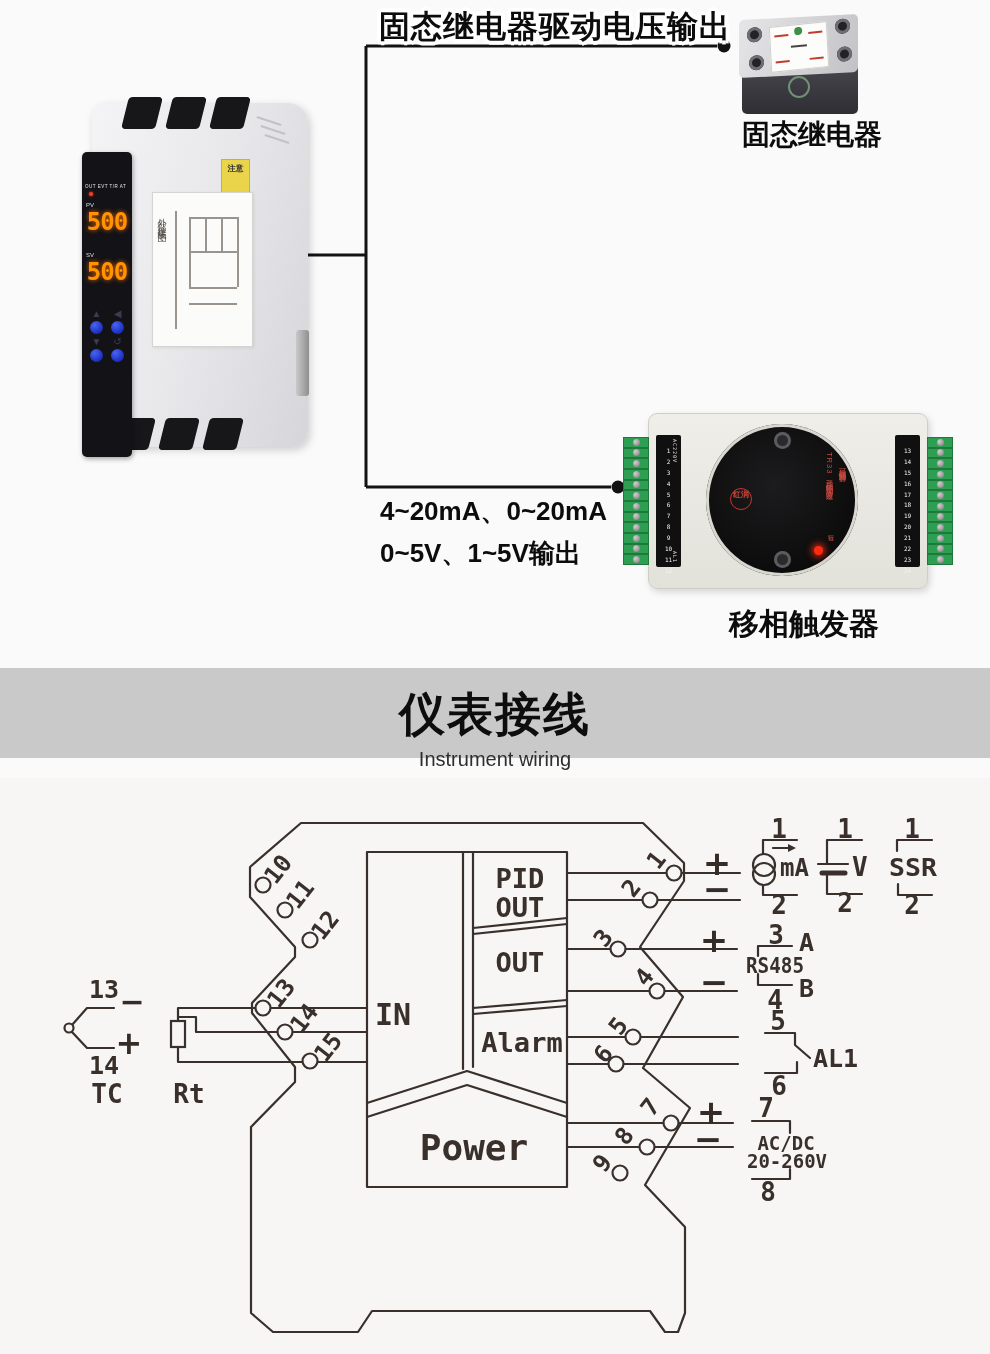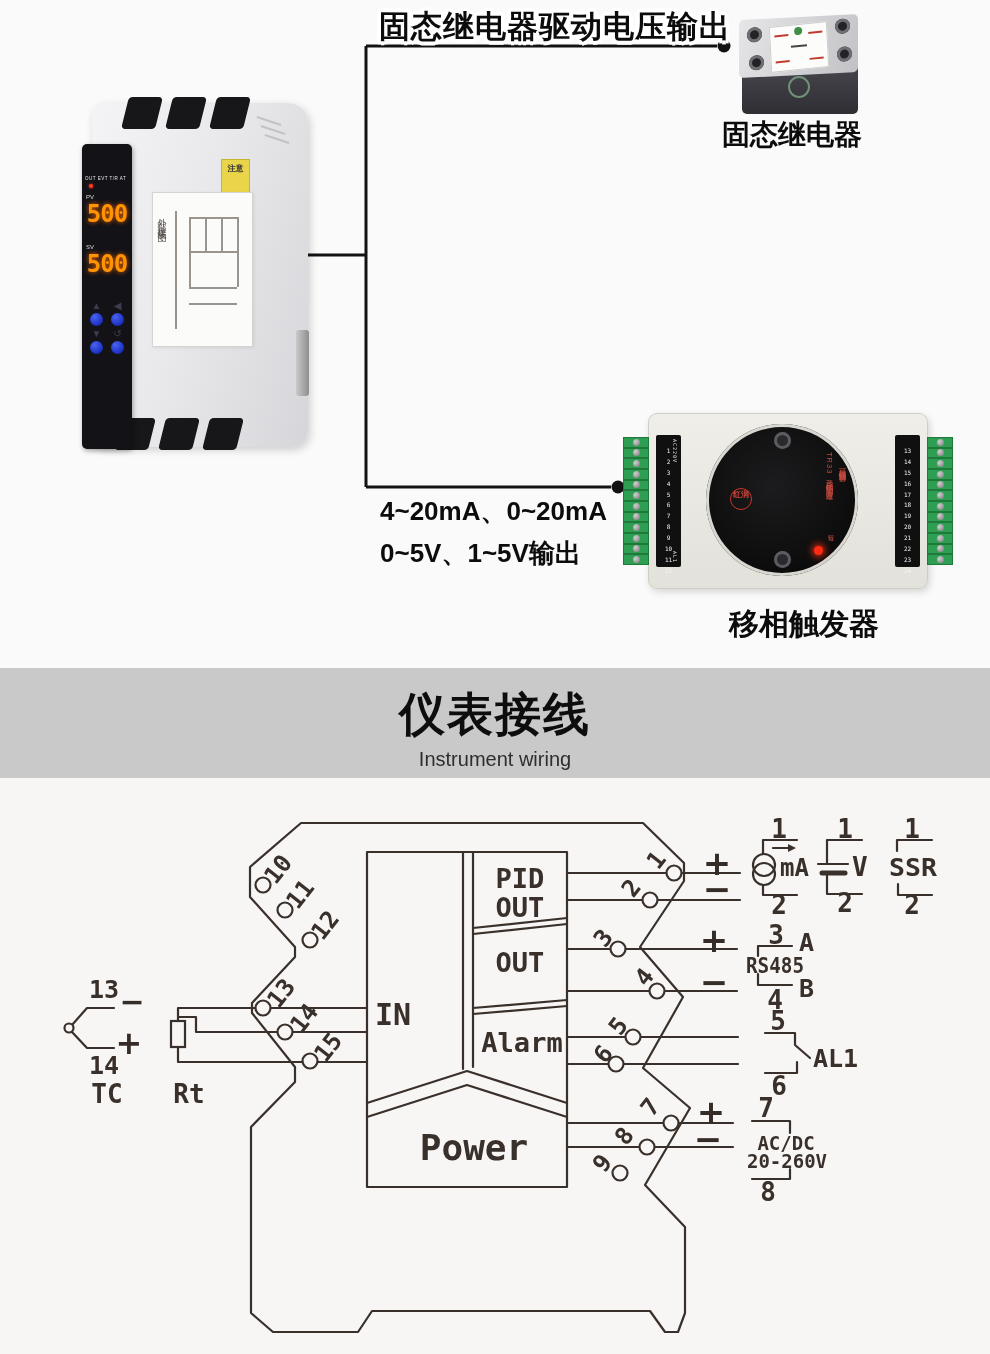--- a/index.html
+++ b/index.html
@@ -4,32 +4,32 @@
 <style>
   html,body{margin:0;padding:0;}
   body{background:#e9e9e9;font-family:"Liberation Sans","DejaVu Sans",sans-serif;}
   .page{position:relative;width:990px;height:1354px;margin:0 auto;background:#fafafa;overflow:hidden;}
   .abs{position:absolute;}
   
   .cn-bold{font-weight:bold;color:#0c0c0c;}
   .outlined{text-shadow:-3px -3px 0 #fff,3px -3px 0 #fff,-3px 3px 0 #fff,3px 3px 0 #fff,-4px 0 0 #fff,4px 0 0 #fff,0 -4px 0 #fff,0 4px 0 #fff;}
   
   .drive-label{left:370px;top:6px;width:370px;text-align:center;font-size:31px;letter-spacing:1px;}
-  .ssr-caption{left:722px;top:116px;width:160px;text-align:left;font-size:28px;}
+  .ssr-caption{left:722px;top:116px;width:160px;text-align:right;font-size:28px;}
   .controller-caption{left:48px;top:486px;width:262px;text-align:center;font-size:30px;letter-spacing:1px;}
   .signal1{left:380px;top:494px;font-size:26px;}
   .signal2{left:380px;top:536px;font-size:26px;}
   .trigger-caption{left:704px;top:604px;width:175px;text-align:right;font-size:30px;}
   .bubble{left:388px;top:219px;width:320px;height:79px;background:#9a9a9a;border-radius:18px;box-shadow:0 0 0 4px #ffffff;display:flex;align-items:center;justify-content:center;}
   .bubble span{font-size:50px;font-weight:bold;color:#000;text-shadow:-3px -3px 0 #fff,3px -3px 0 #fff,-3px 3px 0 #fff,3px 3px 0 #fff,-4px 0 0 #fff,4px 0 0 #fff,0 -4px 0 #fff,0 4px 0 #fff;}
   
   .ctrl-body{left:92px;top:103px;width:216px;height:344px;background:linear-gradient(105deg,#f4f4f6 0%,#e9e9ec 45%,#d6d6da 100%);border-radius:14px 20px 16px 12px;box-shadow:2px 3px 8px rgba(0,0,0,.18);}
   .tooth{width:34px;height:32px;background:#17171a;border-radius:4px;transform:skewX(-14deg);}
   .ctrl-clip{left:296px;top:330px;width:13px;height:66px;background:linear-gradient(90deg,#c9c9c9,#8f8f8f);border-radius:3px;}
-  .ctrl-panel{left:82px;top:144px;width:50px;height:305px;background:#121217;border-radius:5px;box-shadow:1px 2px 5px rgba(0,0,0,.35);}
+  .ctrl-panel{left:82px;top:152px;width:50px;height:305px;background:#121217;border-radius:5px;box-shadow:1px 2px 5px rgba(0,0,0,.35);}
   .panel-status{position:absolute;left:3px;top:32px;width:44px;font-size:4.5px;color:#e8e8e8;letter-spacing:.5px;white-space:nowrap;}
   .panel-led{position:absolute;left:7px;top:40px;width:4px;height:4px;border-radius:50%;background:#ff3b1f;box-shadow:0 0 3px #ff3b1f;}
   .pvsv{position:absolute;font-size:6px;color:#ddd;}
   .seg{position:absolute;left:4px;width:42px;text-align:center;font-family:"DejaVu Sans Mono",monospace;font-weight:bold;font-size:24px;color:#ff9300;text-shadow:0 0 5px rgba(255,110,0,.9);letter-spacing:-1px;}
   .btn-grid{position:absolute;left:4px;top:156px;width:42px;display:grid;grid-template-columns:1fr 1fr;grid-row-gap:2px;}
   .btn-cell{display:flex;flex-direction:column;align-items:center;}
   .btn-tri{font-size:10px;color:#3c3c4e;line-height:12px;}
   .btn-dot{width:13px;height:13px;border-radius:50%;background:radial-gradient(circle at 35% 30%,#4a63f0,#1b2ec0 70%);margin-top:1px;}
   .sticker-y{left:221px;top:159px;width:29px;height:37px;background:#e9d44a;border:1px solid #c9b42e;font-size:8px;color:#333;text-align:center;line-height:11px;padding-top:3px;box-sizing:border-box;font-weight:bold;}
   .sticker-w{left:152px;top:192px;width:99px;height:153px;background:#fbfbfa;border:1px solid #d4d4d2;box-shadow:1px 1px 3px rgba(0,0,0,.08);}
@@ -51,21 +51,21 @@
   .term-screw{width:7px;height:7px;border-radius:50%;background:radial-gradient(circle at 35% 35%,#cfcfcf,#777);}
   .black-strip{position:absolute;top:21px;width:25px;height:132px;background:#101010;border-radius:2px;color:#f2f2f2;font-family:"DejaVu Sans Mono",monospace;font-size:6px;line-height:10.9px;text-align:center;white-space:pre-line;}
   .strip-io{position:absolute;writing-mode:vertical-rl;color:#e8e8e8;font-size:5px;letter-spacing:1px;}
   .trig-disc{position:absolute;left:57px;top:10px;width:152px;height:152px;border-radius:50%;background:radial-gradient(circle at 45% 40%,#1c1c1e,#050505);box-shadow:0 0 0 3px #d8d7d0 inset;}
   .disc-screw{position:absolute;width:17px;height:17px;border-radius:50%;background:#2a2a2c;box-shadow:inset 0 0 0 3px #5c5c60;}
   .disc-brand{position:absolute;left:24px;top:64px;width:22px;height:22px;border-radius:50%;border:1.5px solid #c8352b;color:#d4453a;font-size:8px;font-weight:bold;text-align:center;line-height:10px;padding-top:1px;box-sizing:border-box;}
   .disc-vtext{position:absolute;writing-mode:vertical-rl;color:#c64a3e;font-size:7.5px;letter-spacing:1px;}
   .disc-led{position:absolute;left:108px;top:122px;width:9px;height:9px;border-radius:50%;background:#ff2a12;box-shadow:0 0 7px 2px rgba(255,48,20,.85);}
   .disc-ledlabel{position:absolute;left:120px;top:106px;writing-mode:vertical-rl;color:#c64a3e;font-size:6px;}
   
-  .banner{left:0;top:668px;width:990px;height:110px;background:#c9c9c9;text-align:center;}
+  .banner{left:0;top:668px;width:990px;height:90px;background:#c9c9c9;text-align:center;}
   .banner-title{margin-top:16px;font-size:46px;font-weight:bold;color:#0d0d0d;letter-spacing:2px;}
   .banner-sub{margin-top:2px;font-size:20px;color:#2e2e2e;}
   .below{left:0;top:778px;width:990px;height:576px;background:#f7f6f4;}
   
   svg{position:absolute;left:0;overflow:visible;}
   .dg{stroke:#3a302b;stroke-width:2.2;fill:none;stroke-linejoin:round;stroke-linecap:round;}
   .dg-thick{stroke:#3a302b;stroke-width:5;fill:none;stroke-linecap:round;}
   .tcirc{stroke:#3a302b;stroke-width:2.2;fill:#f7f6f4;}
   .dtext{font-family:"DejaVu Sans Mono",monospace;font-weight:bold;fill:#3a302b;}
   .stext{font-family:"DejaVu Sans","Liberation Sans",sans-serif;font-weight:bold;fill:#352c28;}

